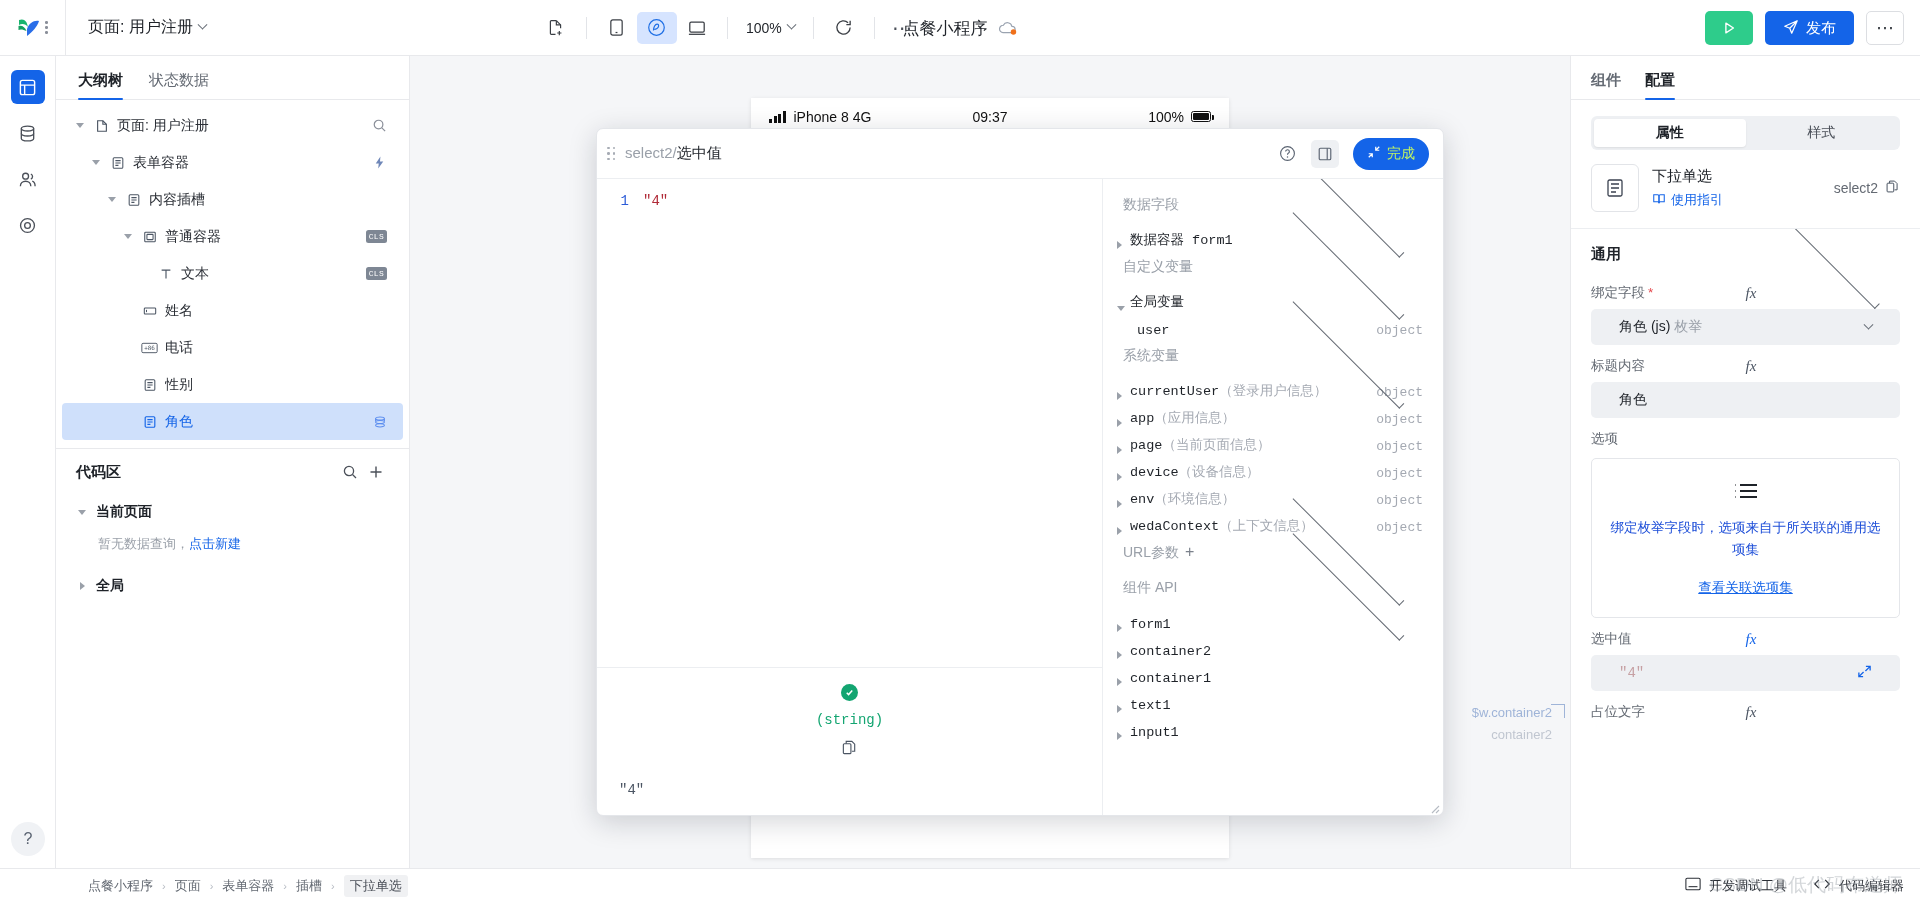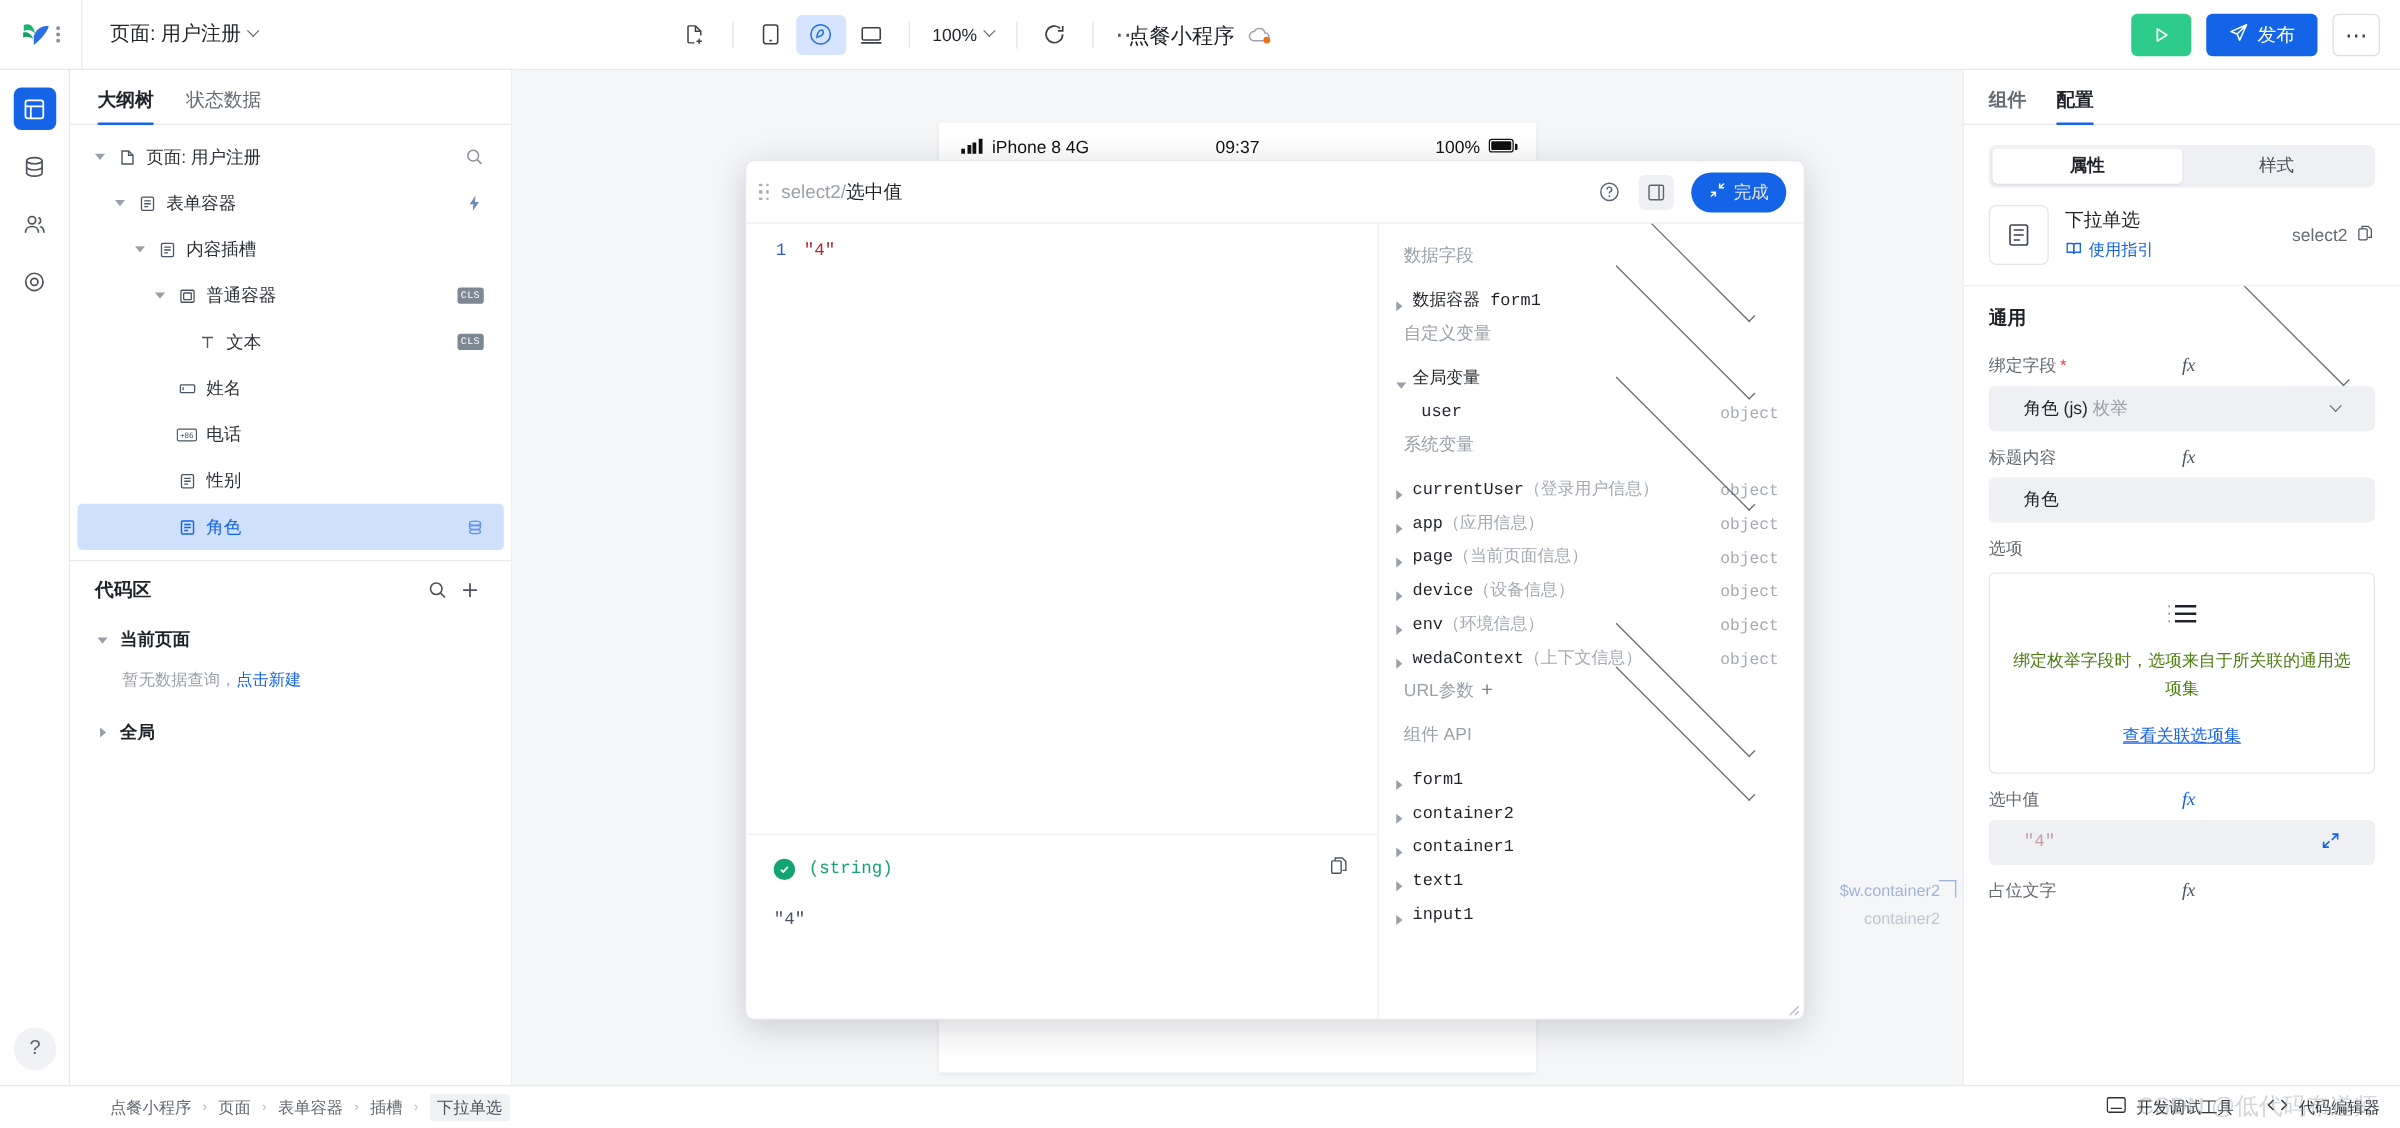--- a/index.html
+++ b/index.html
@@ -190,32 +190,32 @@
   .grip { display: grid; grid-template-columns: 2.5px 2.5px; gap: 3px; cursor: grab; }
   .grip i { width: 2.5px; height: 2.5px; background: #a7acb5; border-radius: 50%; display: block; }
   .md-title { font-size: 15px; color: #1f2329; flex: 1; }
   .md-title .muted { color: #9aa0a9; }
   .md-ic {
     width: 28px; height: 28px; display: flex; align-items: center; justify-content: center;
     color: #5b6472; cursor: pointer; border-radius: 5px;
   }
   .md-ic.boxed { background: #eef0f3; }
   .md-done {
-    height: 32px; background: #1464e8; color: #e5e5e5; border-radius: 16px;
+    height: 32px; background: #1464e8; color: #bef264; border-radius: 16px;
     display: flex; align-items: center; gap: 6px; padding: 0 14px; font-size: 14px;
     cursor: pointer; margin-left: 4px;
   }
   .md-body { flex: 1; display: flex; min-height: 0; }
   .md-left { flex: 1; display: flex; flex-direction: column; border-right: 1px solid #eceef1; min-width: 0; }
   .editor { flex: 1; padding: 14px 0 0 0; position: relative; min-height: 0; }
   .eline { display: flex; align-items: flex-start; gap: 0; font-family: "Liberation Mono", "DejaVu Sans Mono", monospace; font-size: 14px; }
   .eln { width: 46px; text-align: right; color: #2b5bd7; padding-right: 14px; user-select: none; }
   .ecode { color: #b02a37; }
   .result { height: 148px; border-top: 1px solid #eceef1; padding: 16px 22px; }
-  .res-head { display: flex; align-items: center; gap: 11px; }
+  .res-head { display: flex; align-items: center; gap: 11px; flex-direction: column; }
   .res-ok { width: 17px; height: 17px; border-radius: 50%; background: #13a571;
     display: flex; align-items: center; justify-content: center; }
   .res-type { color: #13a571; font-family: "Liberation Mono", monospace; font-size: 14px; flex: 1; }
   .res-copy { color: #4b5563; cursor: pointer; }
   .res-val { margin-top: 22px; font-family: "Liberation Mono", monospace; font-size: 14px; color: #4b5563; }
 
   .md-right { width: 340px; overflow: hidden; padding: 8px 0 0 0; position: relative; }
   .vg-head {
     display: flex; align-items: center; height: 35px; padding: 0 20px 0 20px;
     font-size: 14px; color: #9aa0a9; cursor: pointer;
@@ -283,21 +283,21 @@
     height: 36px; background: #eef0f3; border-radius: 5px; display: flex; align-items: center;
     padding: 0 28px; font-size: 14px; color: #1f2329; gap: 8px; cursor: pointer;
   }
   .inp .val { flex: 1; white-space: nowrap; overflow: hidden; }
   .inp .val .sub { color: #9aa0a9; }
   .optbox {
     margin: 10px 20px 0 20px; border: 1px solid #e4e6ea; border-radius: 5px;
     padding: 22px 16px 20px 16px; text-align: center;
   }
   .optbox .obic { color: #1f2329; margin-bottom: 12px; }
-  .optbox .obtx { font-size: 13.5px; color: #4d7c0f; line-height: 22px; }
+  .optbox .obtx { font-size: 13.5px; color: #1d4ed8; line-height: 22px; }
   .optbox .oblk { margin-top: 18px; font-size: 13.5px; color: #1464e8; text-decoration: underline; cursor: pointer; }
   .inp.ph .val { color: #c6a0a3; font-family: "Liberation Mono", monospace; }
   .expand-ic { color: #1464e8; }
   .rp-scroll { flex: 1; overflow: hidden; position: relative; }
 
   
   .bottombar {
     position: absolute; left: 0; bottom: 0; width: 1920px; height: 34px;
     background: #fff; border-top: 1px solid #e8e9ec;
     display: flex; align-items: center; padding: 0 16px;

